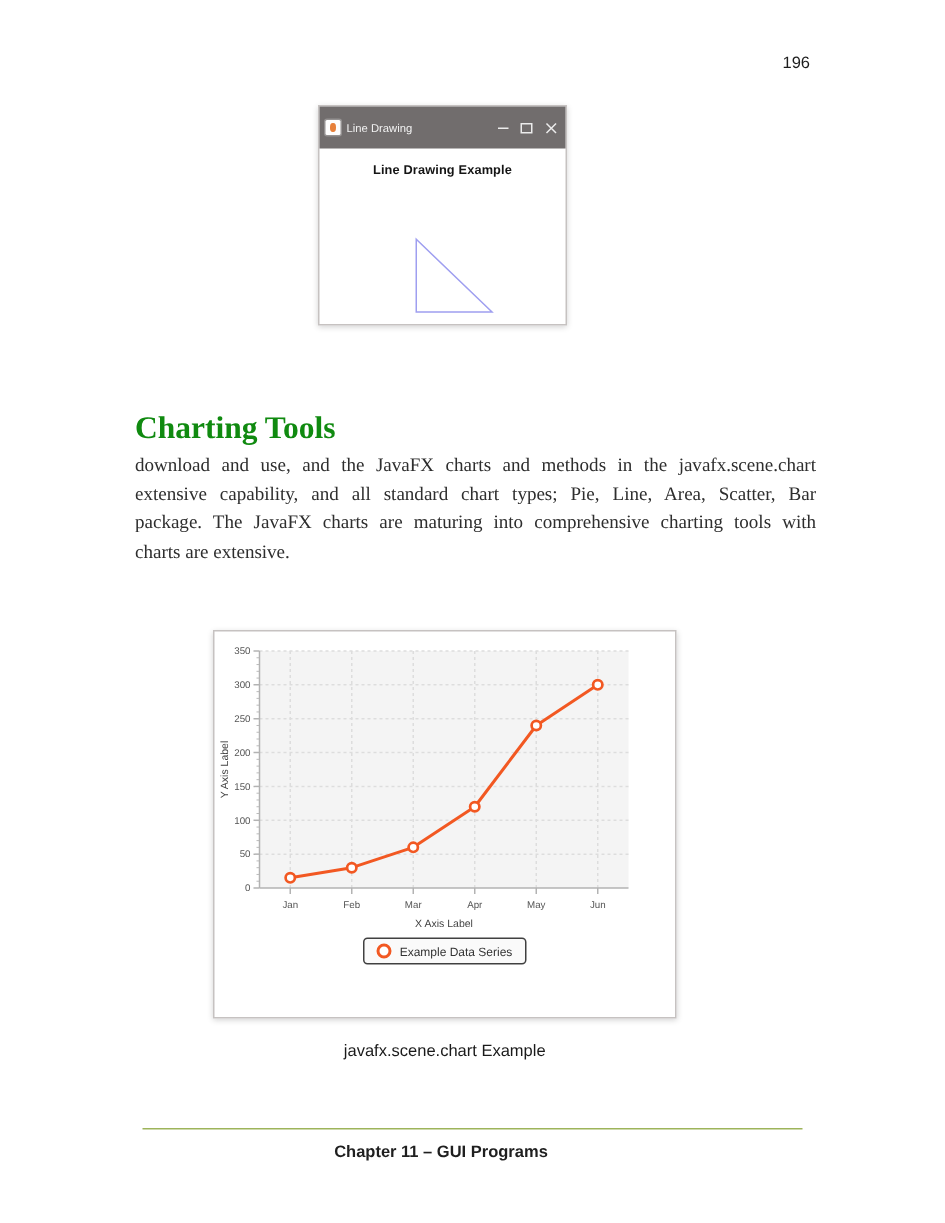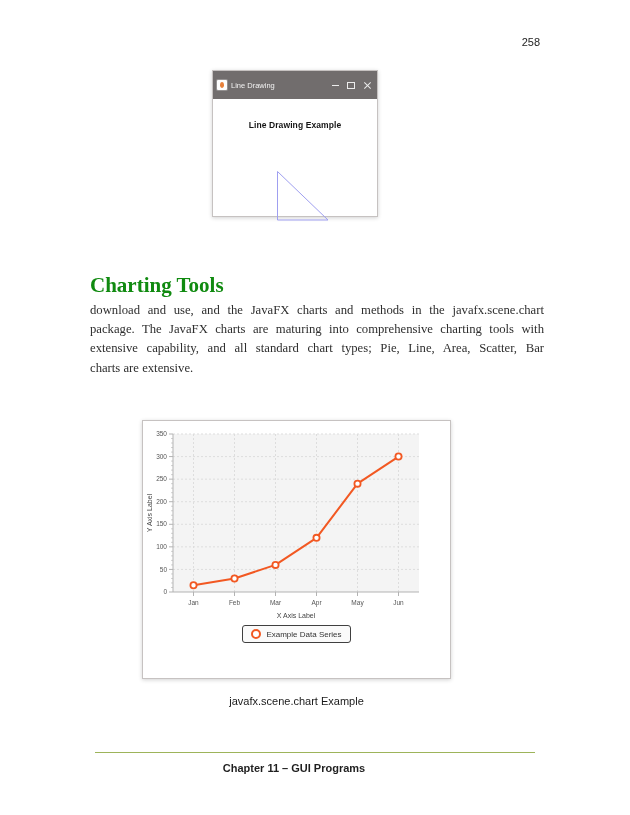--- a/index.html
+++ b/index.html
@@ -48,21 +48,21 @@
   #line-win .titlebar{height:28px;}
   .java-app-icon{
     width:10px;height:10px;background:#fdfdfd;border-radius:1px;
     position:relative;flex:none;box-shadow:0 0 0 1px rgba(255,255,255,.25);
   }
   .java-app-icon::after{
     content:"";position:absolute;left:3px;top:2px;width:4px;height:6px;
     background:#e7803a;border-radius:45%;
   }
   .ld-heading{
-    text-align:center;margin-top:21px;font-size:8.5px;font-weight:bold;
+    text-align:center;margin-top:9px;font-size:8.5px;font-weight:bold;
     color:#151515;letter-spacing:.1px;
   }
   #triangle-svg{position:absolute;left:63px;top:50px;}
   
   .section-heading{
     position:absolute;left:90px;top:273px;
     font-family:"Liberation Serif",serif;font-size:21px;font-weight:bold;
   }
   .body-paragraph{
     position:absolute;left:90px;top:301px;width:454px;
@@ -92,43 +92,43 @@
   }
   .legend-label{font-size:8px;color:#333333;}
   .chart-caption{
     position:absolute;left:142px;top:695px;width:309px;text-align:center;
     font-size:11px;color:#1a1a1a;
   }
 </style>
 </head>
 <body>
 
-<div class="page-number">258</div>
+<div class="page-number">196</div>
 
 <div class="win" id="line-win">
   <div class="titlebar">
     <span class="java-app-icon"></span>
     <span class="win-title">Line Drawing</span>
     <span class="ctl ctl-min"></span>
     <span class="ctl ctl-max"></span>
     <span class="ctl ctl-close"></span>
   </div>
   <div style="position:relative;height:129px;">
     <div class="ld-heading">Line Drawing Example</div>
     <svg id="triangle-svg" width="54" height="53">
       <polygon points="1.5,1.5 1.5,50 52,50" fill="none" stroke="#9f9ff0" stroke-width="1"></polygon>
     </svg>
   </div>
 </div>
 
 <div class="section-heading" style="color: rgb(16, 138, 16);">Charting Tools</div>
 <div class="body-paragraph">
   <div class="body-line">download and use, and the JavaFX charts and methods in the javafx.scene.chart</div>
+  <div class="body-line">extensive capability, and all standard chart types; Pie, Line, Area, Scatter, Bar</div>
   <div class="body-line">package. The JavaFX charts are maturing into comprehensive charting tools with</div>
-  <div class="body-line">extensive capability, and all standard chart types; Pie, Line, Area, Scatter, Bar</div>
   <div class="body-line last">charts are extensive.</div>
 </div>
 
 <div class="win" id="chart-win">
   <div id="chart-body">
     <svg id="chart-canvas" width="307" height="198">
         <rect x="30" y="8" width="246" height="158" fill="#f4f4f4"></rect>
         <line x1="50.5" y1="8" x2="50.5" y2="166" stroke="#dddddd" stroke-width="1" stroke-dasharray="2,2"></line>
         <line x1="91.5" y1="8" x2="91.5" y2="166" stroke="#dddddd" stroke-width="1" stroke-dasharray="2,2"></line>
         <line x1="132.5" y1="8" x2="132.5" y2="166" stroke="#dddddd" stroke-width="1" stroke-dasharray="2,2"></line>

